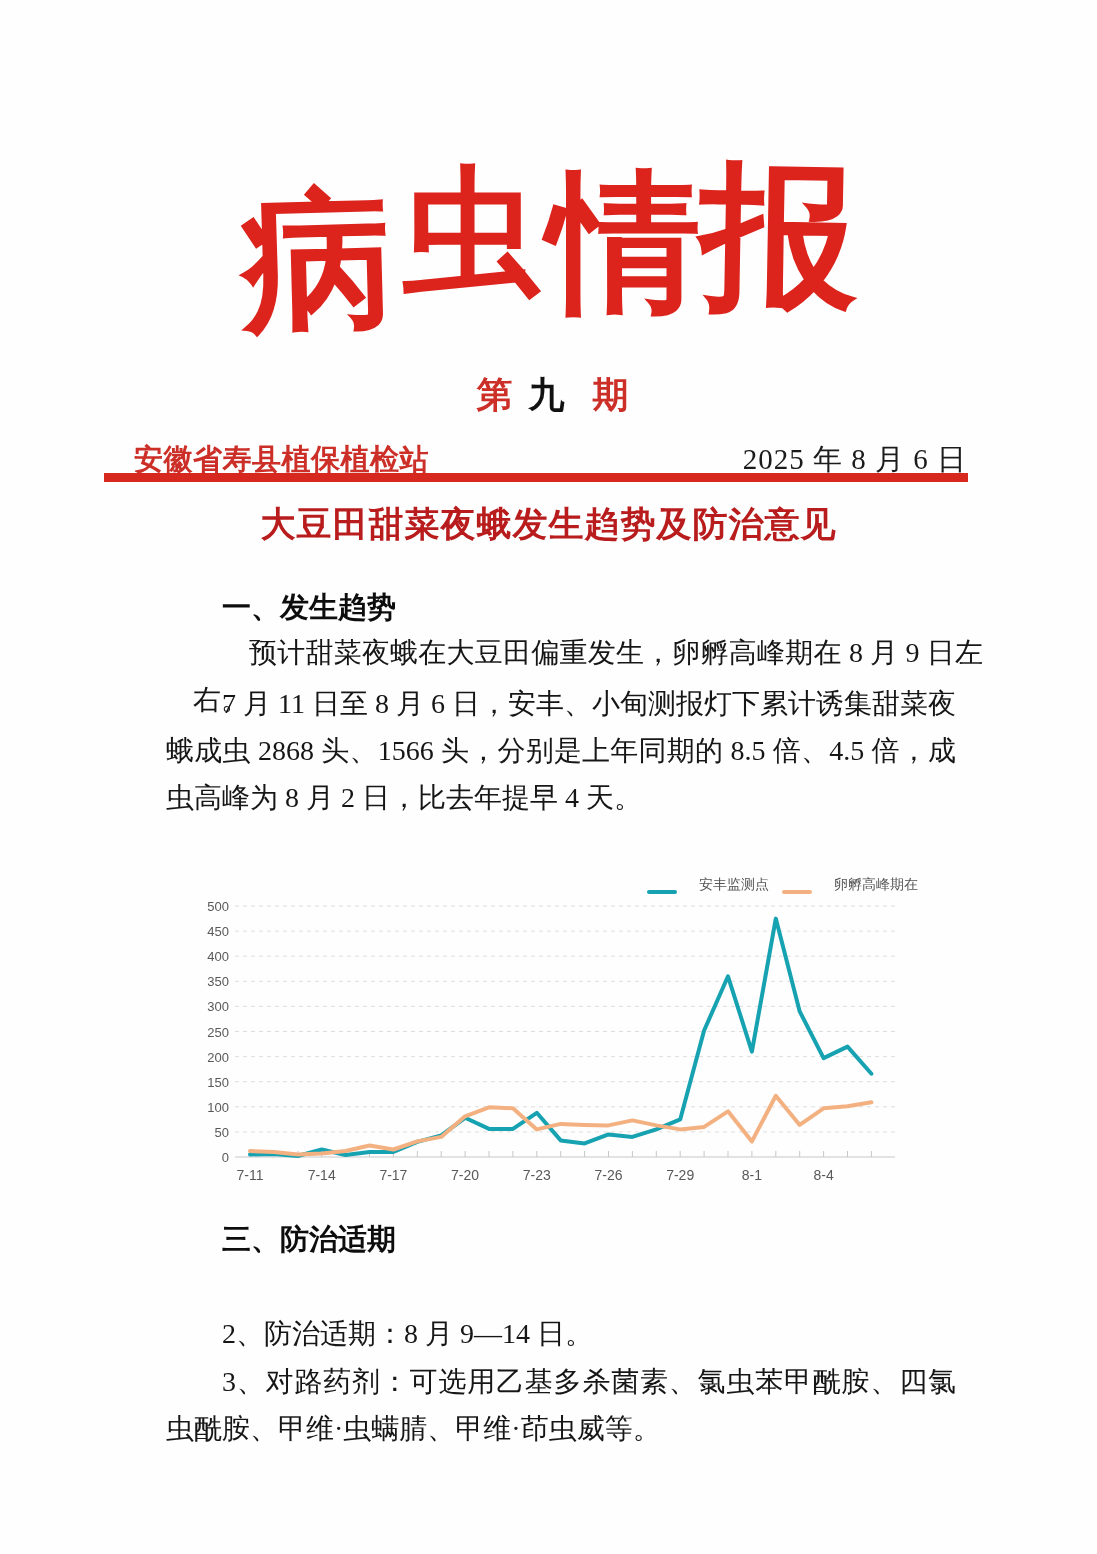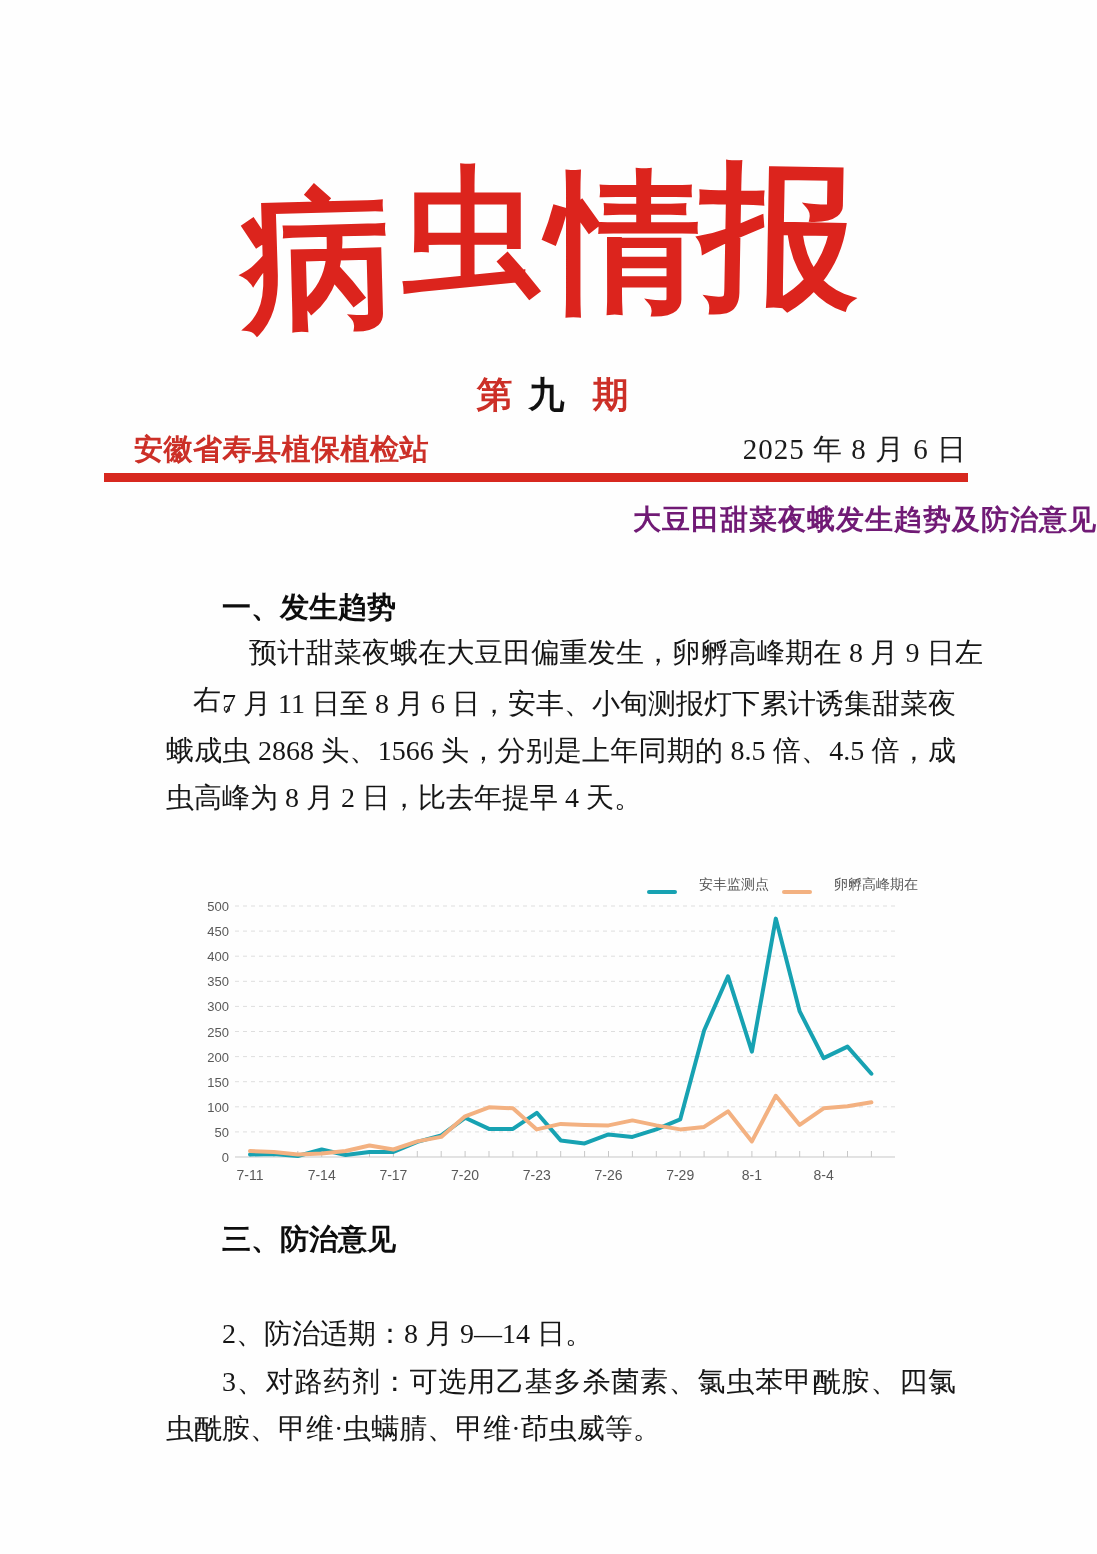--- a/index.html
+++ b/index.html
@@ -36,44 +36,44 @@
   .issue-line{
     position:absolute;top:372px;left:8px;right:0;
     text-align:center;
     font-size:36px;line-height:46px;
     font-weight:600;
     color:var(--red-deep);
   }
   .issue-line .num{color:#111;margin:0 28px 0 16px;}
   
   .header-row{
-    position:absolute;top:430px;left:134px;right:130px;
+    position:absolute;top:440px;left:134px;right:130px;
     display:flex;justify-content:space-between;align-items:baseline;
   }
   .agency{
     font-family:"Liberation Sans","DejaVu Sans",sans-serif;
     font-weight:bold;
     font-size:29px;color:var(--red-deep);
     letter-spacing:0.5px;
   }
   .issue-date{
     font-size:29px;color:#1b1b1b;
     letter-spacing:1px;
   }
   .red-rule{
     position:absolute;top:473px;left:104px;width:864px;height:9px;
     background:var(--red);
   }
   
   .doc-title{
     position:absolute;top:501px;left:0;right:0;
-    text-align:right;
+    text-align:center;
     font-family:"Liberation Sans","DejaVu Sans",sans-serif;
     font-weight:bold;
-    font-size:28px;color:#701a75;
+    font-size:35px;color:#b91c1c;
     letter-spacing:1px;
   }
   .sec-head{
     position:absolute;left:222px;
     font-family:"Liberation Sans","DejaVu Sans",sans-serif;
     font-weight:bold;font-size:29px;color:#0d0d0d;
   }
   .para{
     position:absolute;left:166px;width:790px;
     font-size:28px;line-height:47px;
@@ -200,17 +200,17 @@
         <span class="legend-swatch" style="background-color: rgb(23, 162, 178);"></span>
         <span>安丰监测点</span>
       </span>
       <span class="legend-item">
         <span class="legend-swatch" style="background-color: rgb(243, 177, 129);"></span>
         <span>卵孵高峰期在</span>
       </span>
     </div>
   </div>
 
-  <h2 class="sec-head" id="h-sec3">三、防治意见</h2>
+  <h2 class="sec-head" id="h-sec3">三、防治适期</h2>
   <p class="para" id="p-item2">2、防治适期：8 月 9—14 日。</p>
   <p class="para" id="p-item3">3、对路药剂：可选用乙基多杀菌素、氯虫苯甲酰胺、四氯虫酰胺、甲维·虫螨腈、甲维·茚虫威等。</p>
 
 </div>
 
 </body></html>

